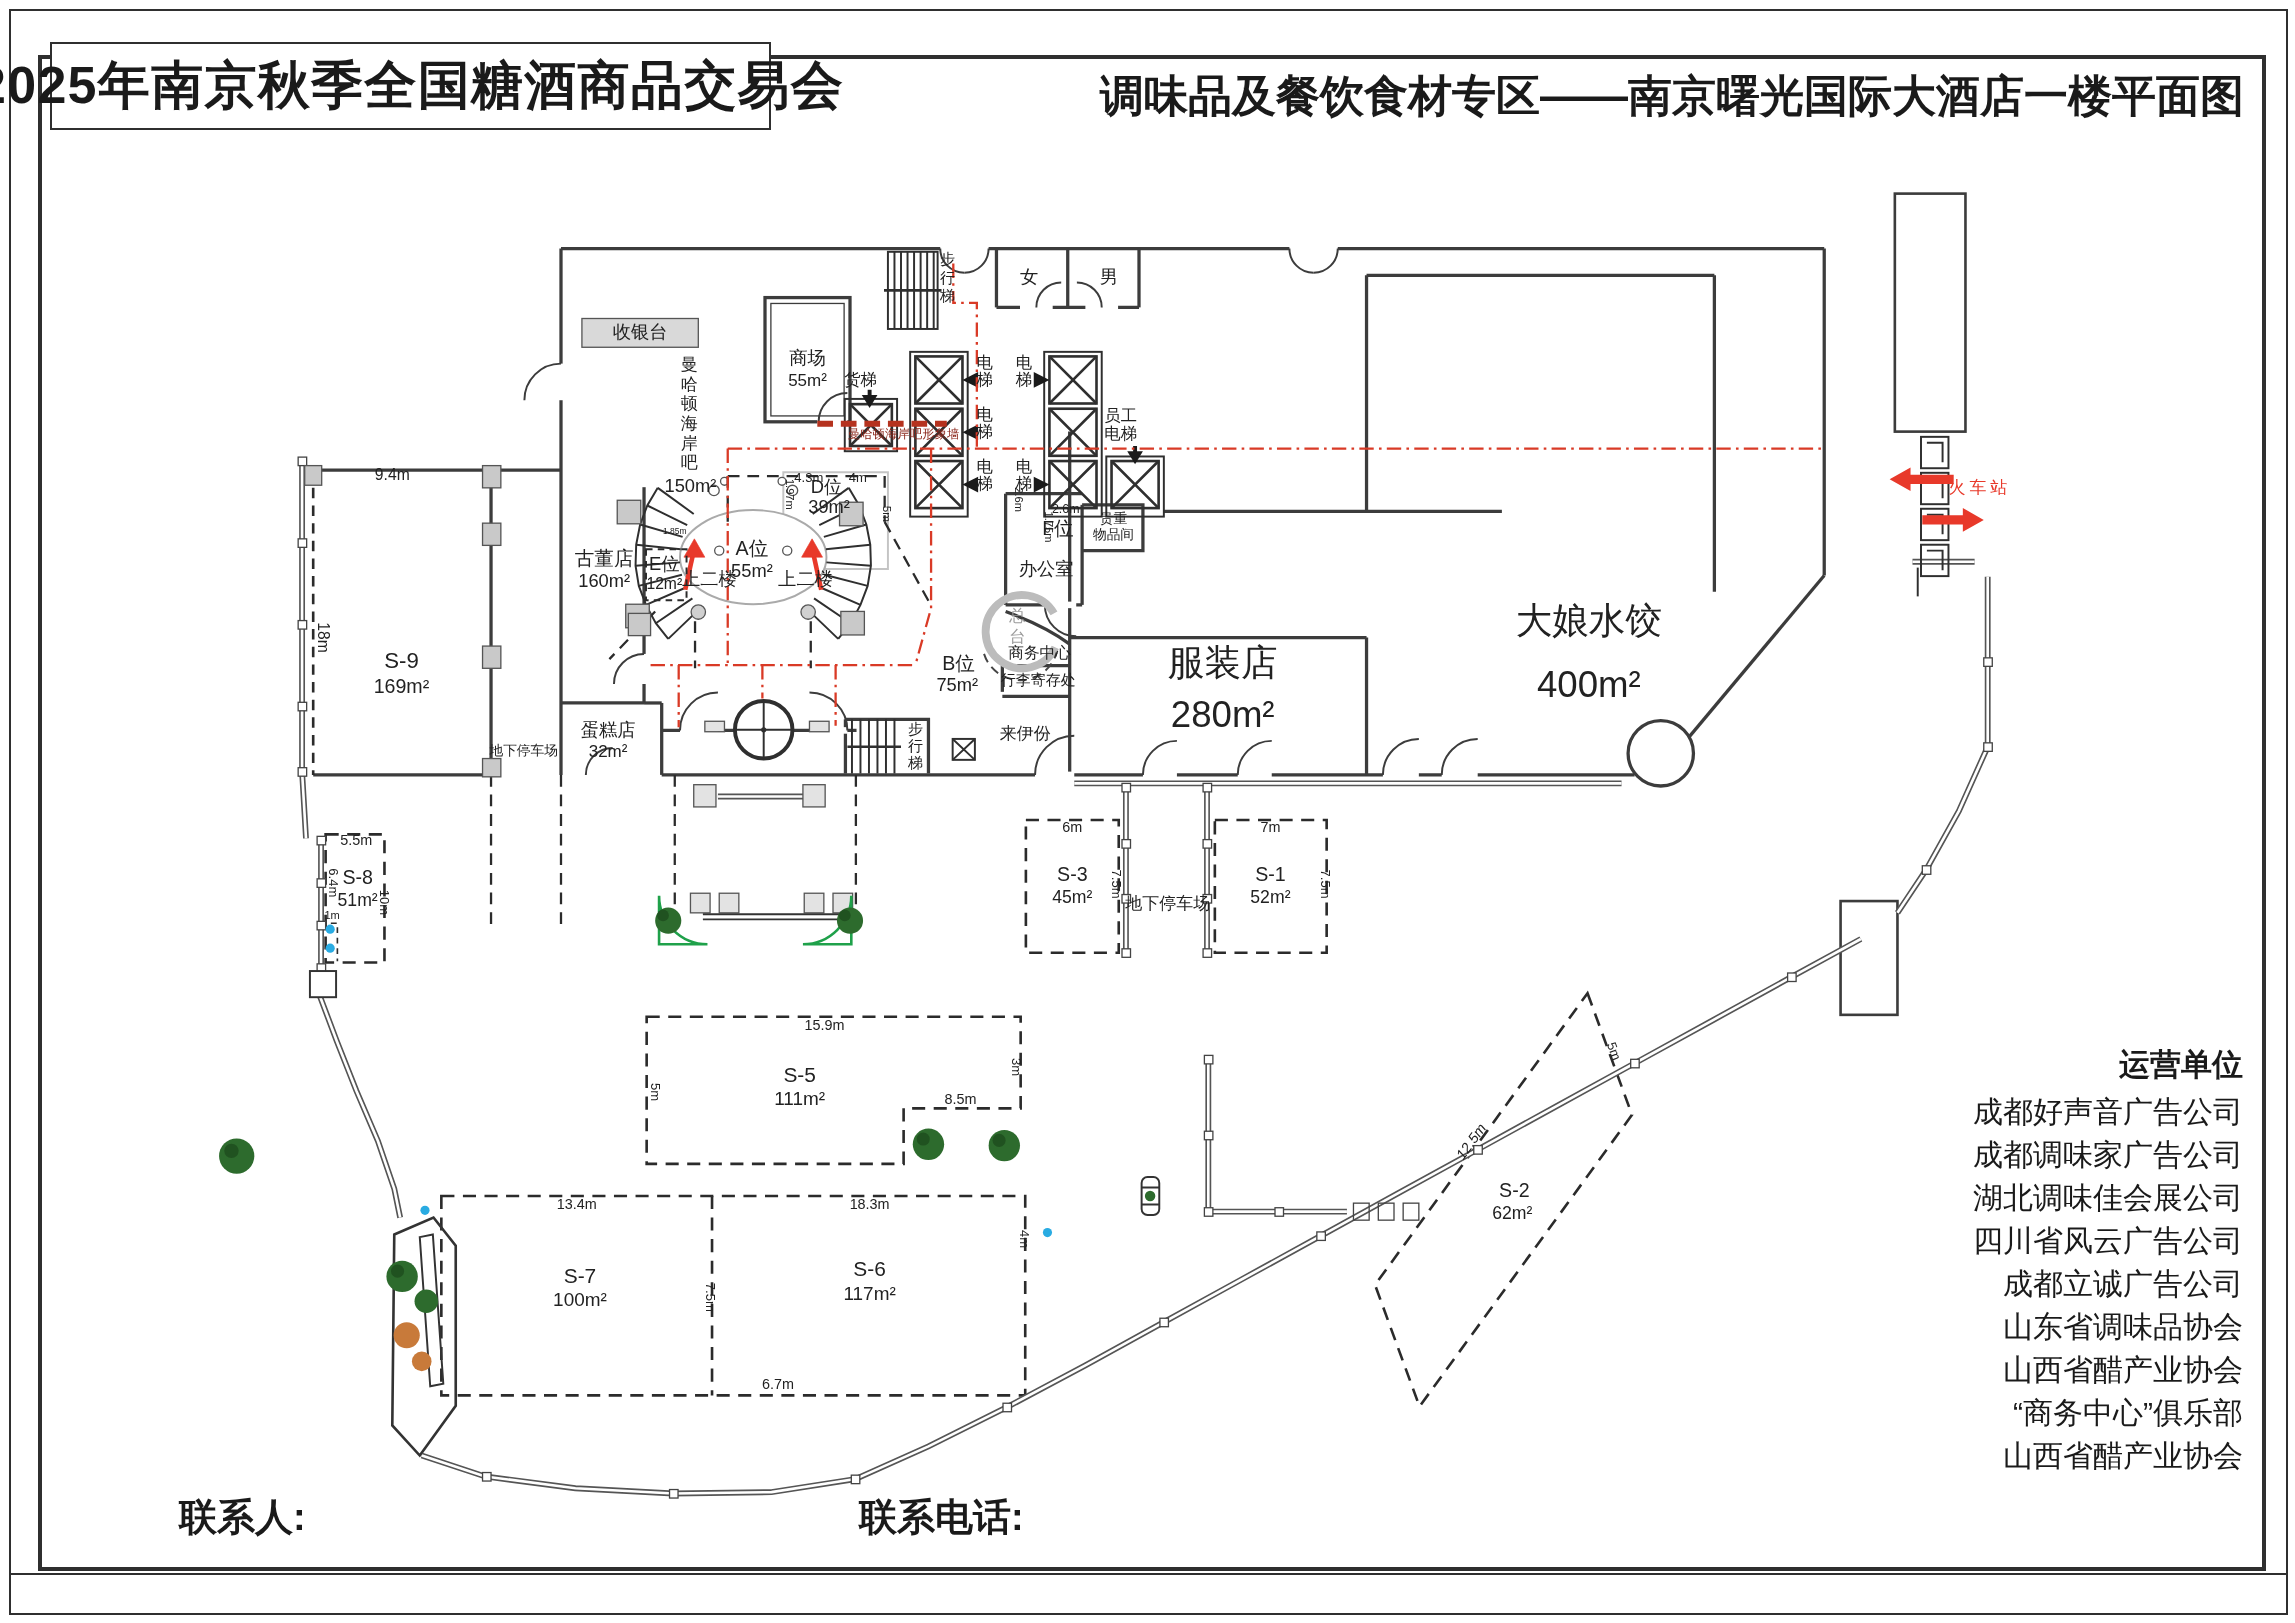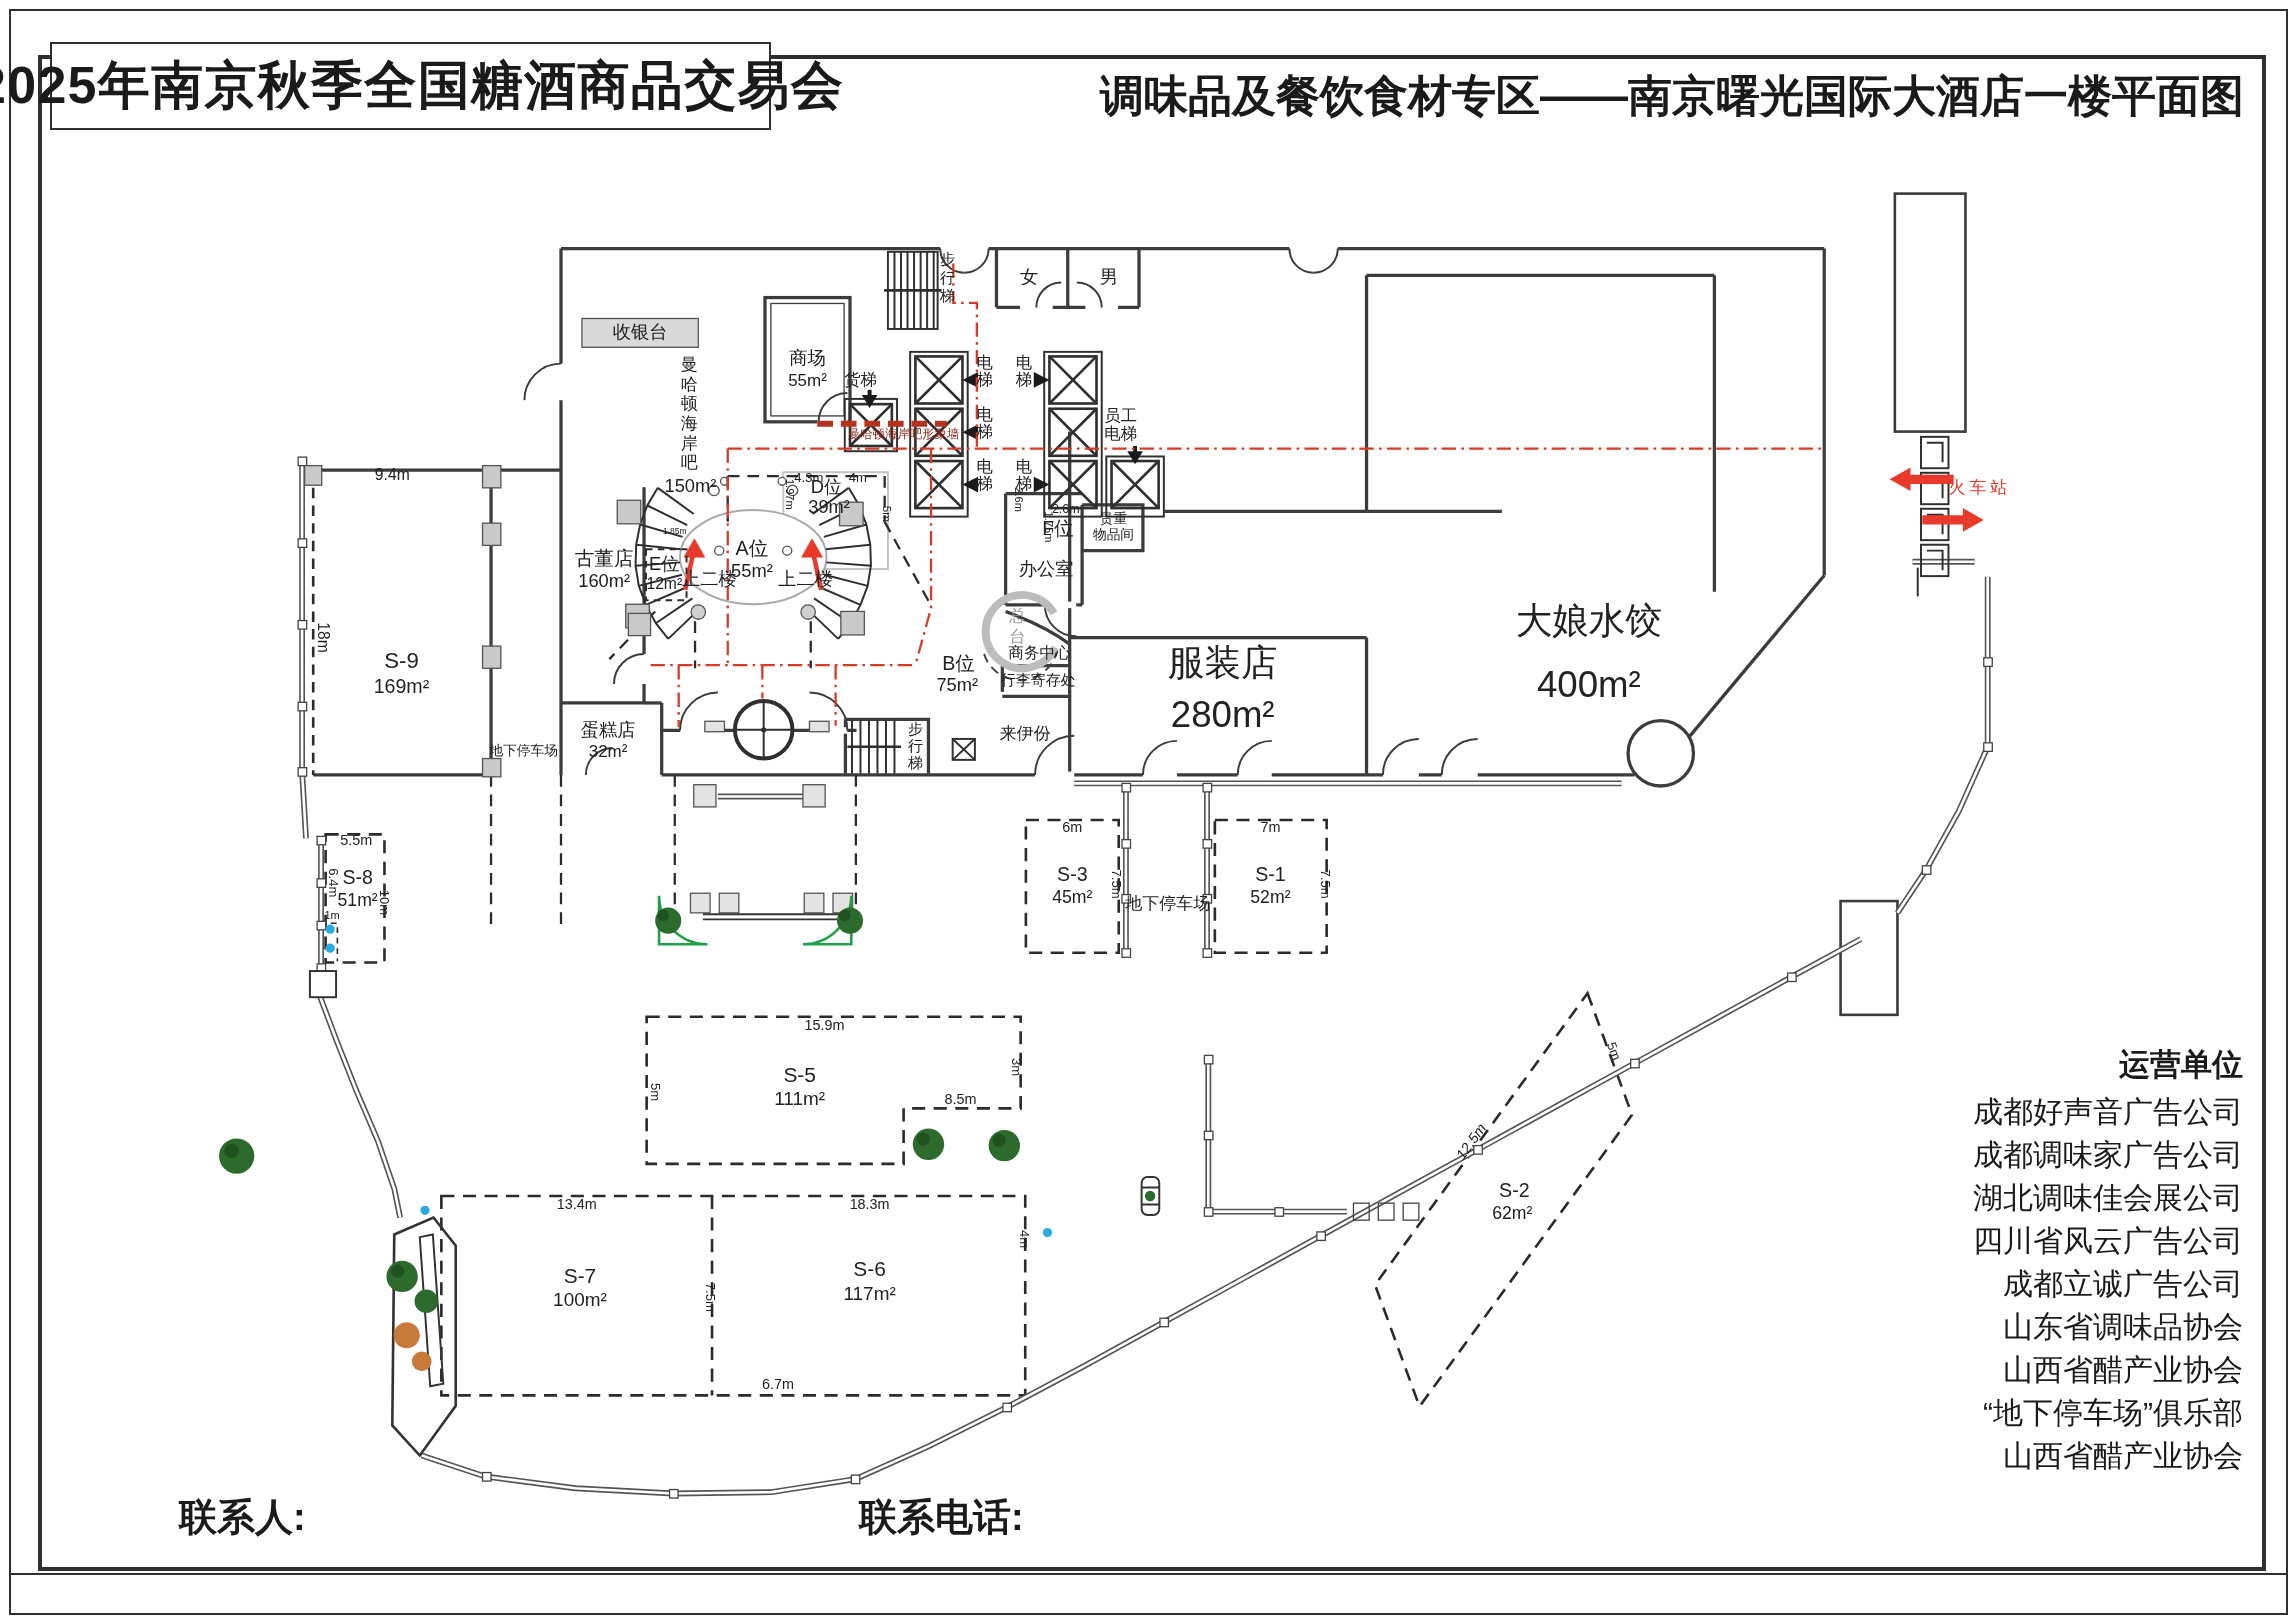--- a/index.html
+++ b/index.html
@@ -33,21 +33,21 @@
 
 <div class="abs operators">
   <div class="op-title">运营单位</div>
   <div class="op-item">成都好声音广告公司</div>
   <div class="op-item">成都调味家广告公司</div>
   <div class="op-item">湖北调味佳会展公司</div>
   <div class="op-item">四川省风云广告公司</div>
   <div class="op-item">成都立诚广告公司</div>
   <div class="op-item">山东省调味品协会</div>
   <div class="op-item">山西省醋产业协会</div>
-  <div class="op-item">“地下停车场”俱乐部</div>
+  <div class="op-item">“商务中心”俱乐部</div>
   <div class="op-item">山西省醋产业协会</div>
 </div>
 
 <svg class="abs" style="left:0;top:0" width="2295" height="1623" viewBox="0 0 3510 2482" xmlns="http://www.w3.org/2000/svg">
 
   <g stroke="#3c3c3c" stroke-width="5" fill="none">
     <path d="M858,380 H2790"></path>
     <path d="M2790,380 V880"></path>
     <path d="M2790,880 L2570,1143"></path>
     <path d="M1012,1185 H2500"></path>

